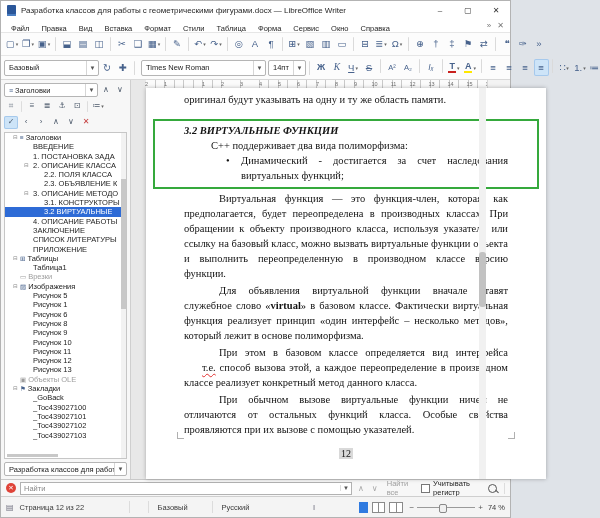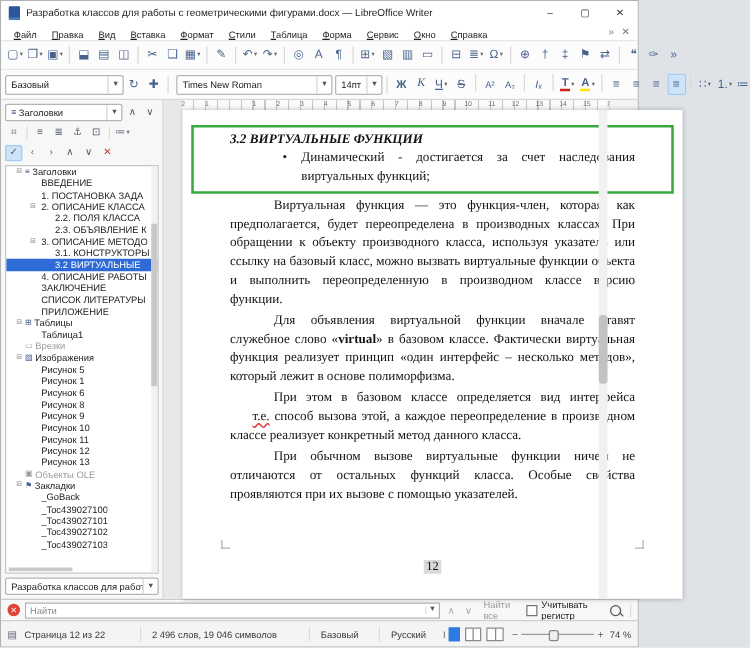--- a/index.html
+++ b/index.html
@@ -644,22 +644,24 @@
             <span class="rnum" data-name="ruler-number">11</span>
             <span class="rnum" data-name="ruler-number">12</span>
             <span class="rnum" data-name="ruler-number">13</span>
             <span class="rnum" data-name="ruler-number">14</span>
             <span class="rnum" data-name="ruler-number">15</span>
             <span class="rnum" data-name="ruler-number">16</span>
             <span class="rnum" data-name="ruler-number">17</span>
           </div>
       </div>
       <div class="page" data-name="document-page">
+        <div class="topline" data-name="paragraph-end-line">оригинал будут указывать на одну и ту же область памяти.</div>
         <div class="greenbox" data-name="selected-section-box">
           <div class="gb-h" data-name="section-heading">3.2 ВИРТУАЛЬНЫЕ ФУНКЦИИ</div>
+          <div class="gb-intro" data-name="section-intro">С++ поддерживает два вида полиморфизма:</div>
           <div class="gb-bullet" data-name="bullet-item">Динамический - достигается за счет наследования виртуальных функций;</div>
         </div>
         <p class="para" data-name="paragraph">Виртуальная функция — это функция-член, которая, как предполагается, будет переопределена в производных классах. При обращении к объекту производного класса, используя указатель или ссылку на базовый класс, можно вызвать виртуальные функции объекта и выполнить переопределенную в производном классе версию функции.</p>
         <p class="para" data-name="paragraph"><span>Для объявления виртуальной функции вначале ставят служебное слово «</span><b data-name="bold-word-virtual">virtual</b><span>»  в базовом классе. Фактически виртуальная функция реализует принцип «один интерфейс – несколько методов», который лежит в основе полиморфизма.</span></p>
         <p class="para" data-name="paragraph"><span>При этом в базовом классе определяется вид интерфейса </span><span class="misspell" data-name="spellcheck-underline">т.е.</span><span> способ вызова этой, а каждое переопределение в производном классе реализует конкретный метод данного класса.</span></p>
         <p class="para" data-name="paragraph">При обычном вызове виртуальные функции ничем не отличаются от остальных функций класса. Особые свойства проявляются при их вызове с помощью указателей.</p>
         <div class="cmark l" data-name="text-boundary-mark"></div>
         <div class="cmark r" data-name="text-boundary-mark"></div>
         <div class="pagenum" data-name="page-number-field"><span>12</span></div>
       </div>
@@ -714,21 +716,20 @@
       <span>Учитывать регистр</span>
     </span>
     <span class="mag" data-name="find-and-replace-icon"></span>
     <span class="fb-sep" data-name="find-bar-separator"></span>
   </div>
 
   <div class="statusbar" data-name="status-bar">
     <span class="sb-ico" data-name="document-modified-icon">▤</span>
     <span class="sb-sec" data-name="page-info" style="width:100px;">Страница 12 из 22</span>
     <span class="sb-sep"></span>
-    <span class="sb-sec" data-name="word-count" style="width:140px;">2 496 слов, 19 046 символов</span>
     <span class="sb-sep"></span>
     <span class="sb-sec" data-name="page-style" style="width:45px;">Базовый</span>
     <span class="sb-sep"></span>
     <span class="sb-sec" data-name="text-language" style="width:50px;">Русский</span>
     <span style="flex:1"></span>
     <span class="sb-sec" data-name="selection-mode-icon" style="color:#667;">I</span>
     <span style="flex:1"></span>
     <span class="vic single" data-name="view-single-page-button"></span>
     <span class="vic multi" data-name="view-multi-page-button"></span>
     <span class="vic book" data-name="view-book-button"></span>

